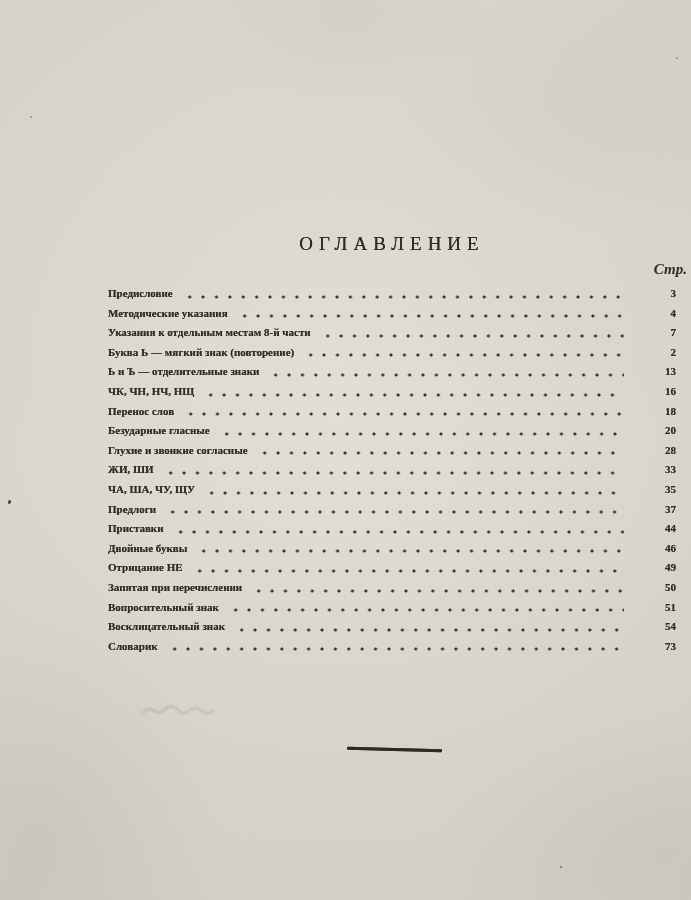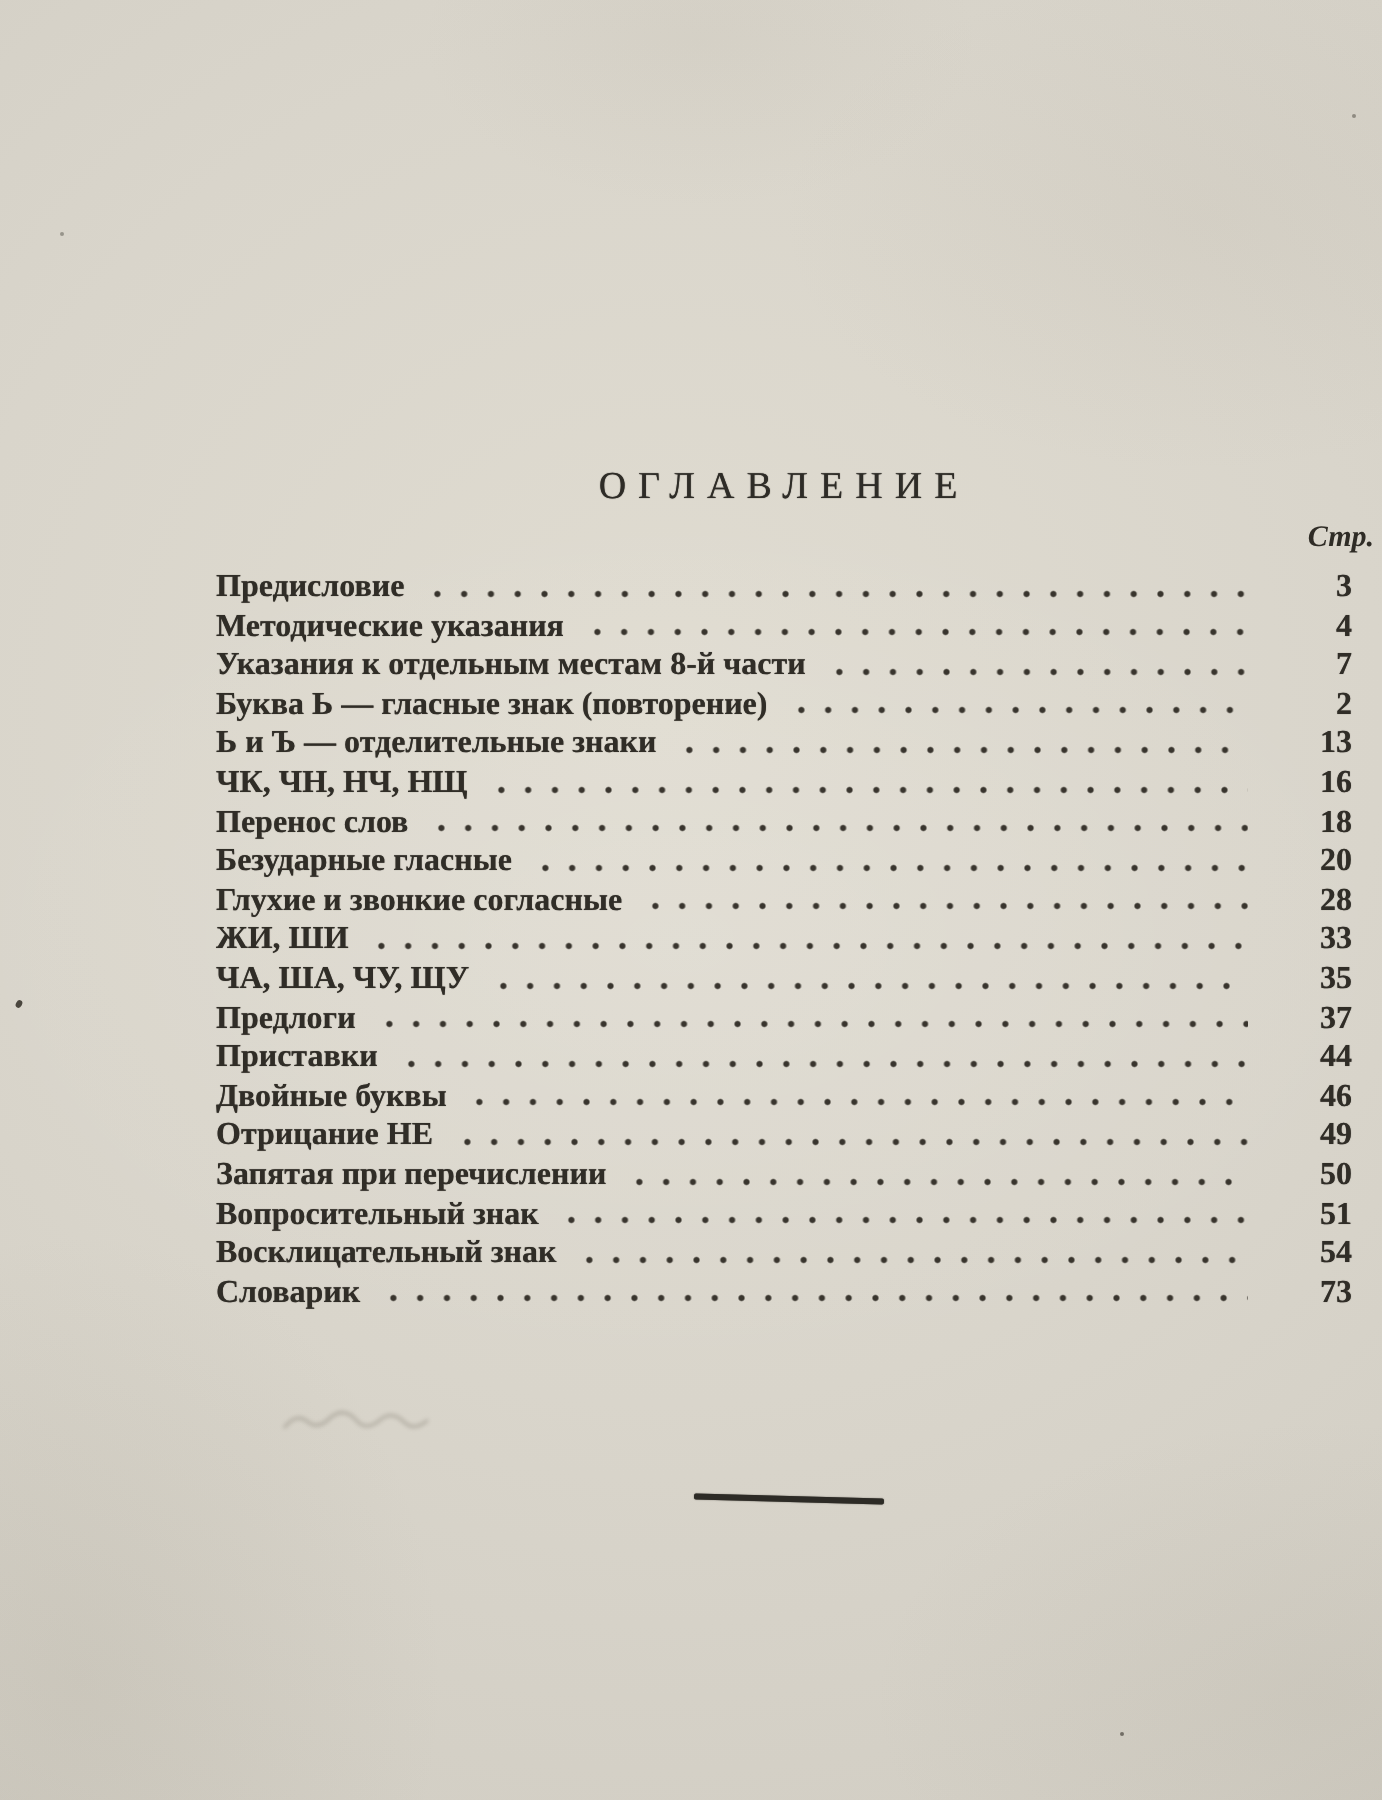--- a/index.html
+++ b/index.html
@@ -38,21 +38,21 @@
     text-align:right;
     font-style:italic;font-weight:bold;
     font-size:15px;color:#2f2c26;
   }
   .toc{
     position:absolute;left:108px;top:284px;width:568px;
   }
   .row{
     display:flex;align-items:flex-end;
     height:19.6px;
-    font-weight:bold;font-size:16px;line-height:19.6px;
+    font-weight:bold;font-size:11px;line-height:19.6px;
     color:#302d27;
     text-shadow:0 0 .4px rgba(44,40,34,.75);
   }
   .label{white-space:nowrap;}
   .leader{
     flex:1;
     height:6px;
     margin:0 18px 4px 8px;
     background-image:radial-gradient(circle, rgba(48,44,37,.95) 1.15px, rgba(48,44,37,0) 1.9px);
     background-size:13.4px 6px;
@@ -106,21 +106,21 @@
     </div>
 
     <div class="row">
       <span class="label">Указания к отдельным местам 8-й части</span>
       <span class="leader"></span>
       <span class="pagenum">7</span>
     </div>
 
 
     <div class="row">
-      <span class="label">Буква Ь — гласные знак (повторение)</span>
+      <span class="label">Буква Ь — мягкий знак (повторение)</span>
       <span class="leader"></span>
       <span class="pagenum">2</span>
     </div>
 
     <div class="row">
       <span class="label">Ь и Ъ — отделительные знаки</span>
       <span class="leader"></span>
       <span class="pagenum">13</span>
     </div>
 

